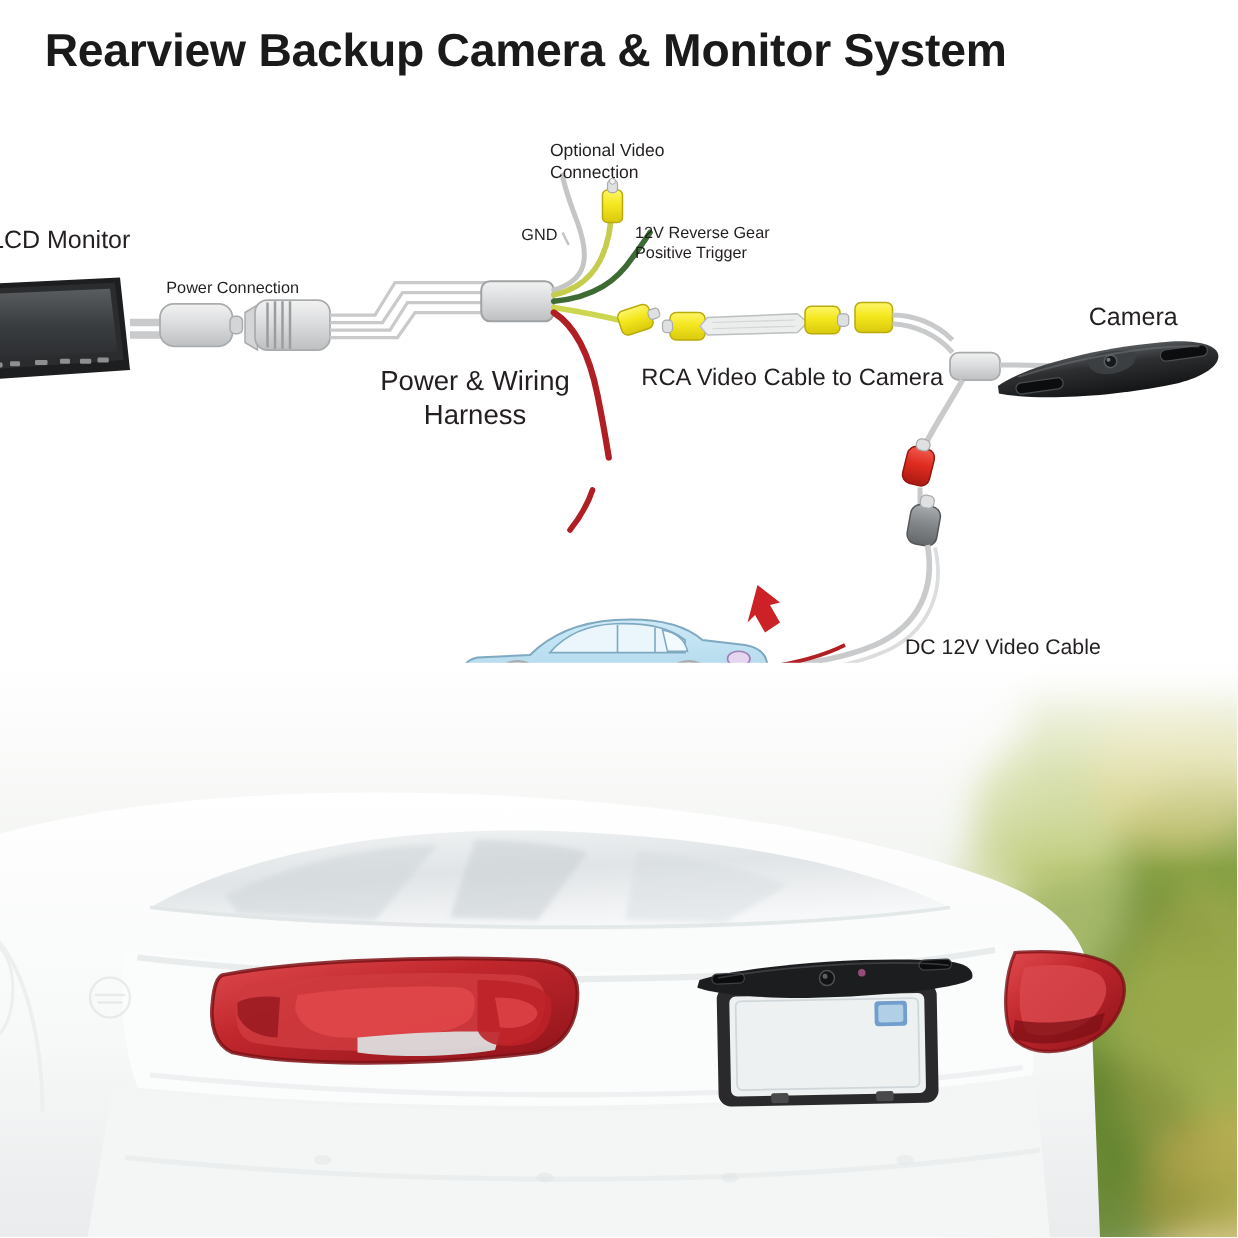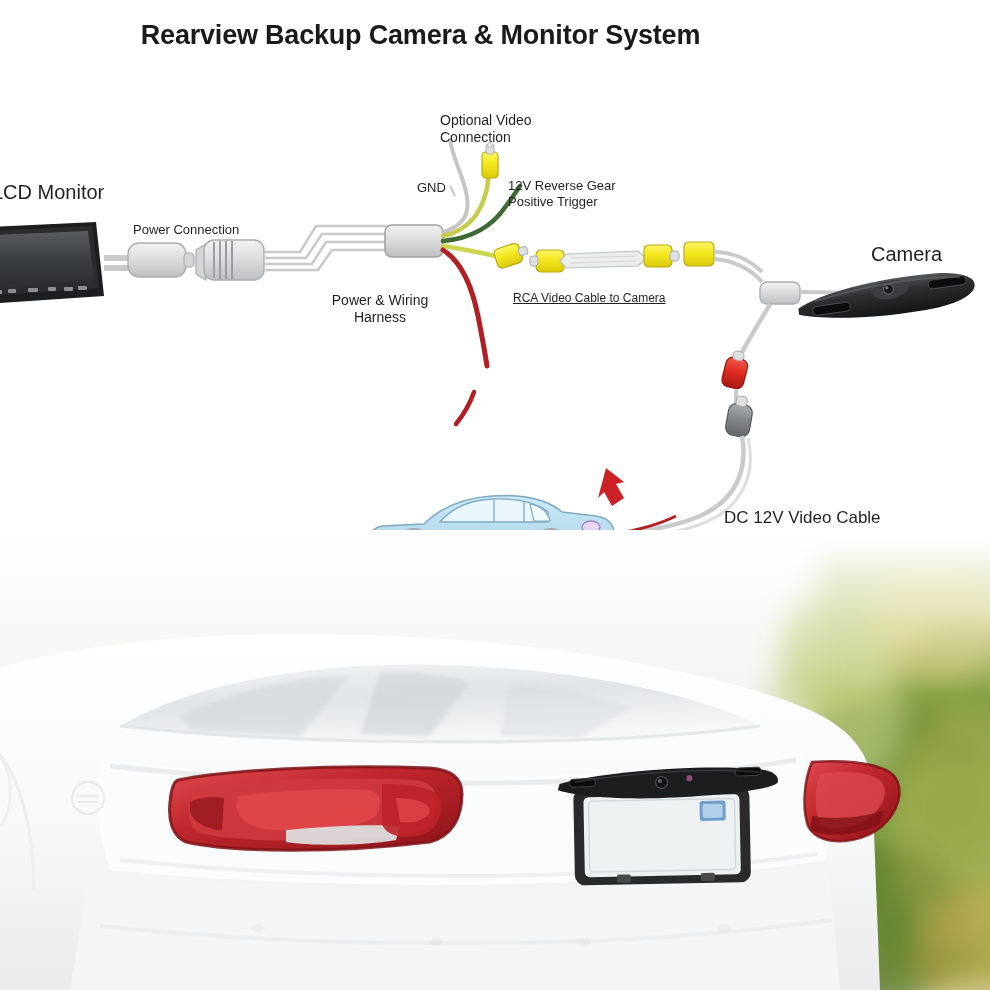--- a/index.html
+++ b/index.html
@@ -17,21 +17,21 @@
     color: #231f20;
   }
 
   
   #title {
     position: absolute;
     top: 20px;
     left: 0;
     width: 841px;
     text-align: center;
-    font-size: 27px;
+    font-size: 37px;
     font-weight: 600;
     letter-spacing: -0.2px;
     color: #1a1a1a;
     font-family: "Liberation Sans", sans-serif;
   }
 
   
   #diagram-layer {
     position: absolute;
     top: 0; left: 0;
@@ -45,22 +45,22 @@
     font-family: "Liberation Sans", sans-serif;
     color: #231f20;
     line-height: 1.22;
     white-space: pre-line;
   }
   .lbl-lcd     { left: -8px;  top: 180px;  font-size: 20px; }
   .lbl-power-c { left: 133px; top: 222px;  font-size: 13px; }
   .lbl-opt     { left: 440px; top: 94px;   font-size: 14px; margin-top: 18px; }
   .lbl-gnd     { left: 417px; top: 180px;  font-size: 13px; }
   .lbl-12v     { left: 508px; top: 178px;  font-size: 13px; }
-  .lbl-harness { left: 280px; top: 292px;  font-size: 14px; width: 200px; text-align:center;}
-  .lbl-rca     { left: 513px; top: 291px;  font-size: 12px; text-decoration: underline; }
+  .lbl-harness { left: 280px; top: 292px;  font-size: 22px; width: 200px; text-align:center;}
+  .lbl-rca     { left: 513px; top: 291px;  font-size: 19px; }
   .lbl-camera  { left: 847px; top: 242px;  font-size: 20px; margin-left: 24px; }
   .lbl-ign     { left: 355px; top: 440px;  font-size: 16px; width: 160px; text-align:center;}
   .lbl-dc      { left: 724px; top: 508px;  font-size: 17px; }
   .lbl-dcsub   { left: 685px; top: 535px;  font-size: 14px; }
 
   
   #photo-layer {
     position: absolute;
     left: 0;
     top: 530px;

